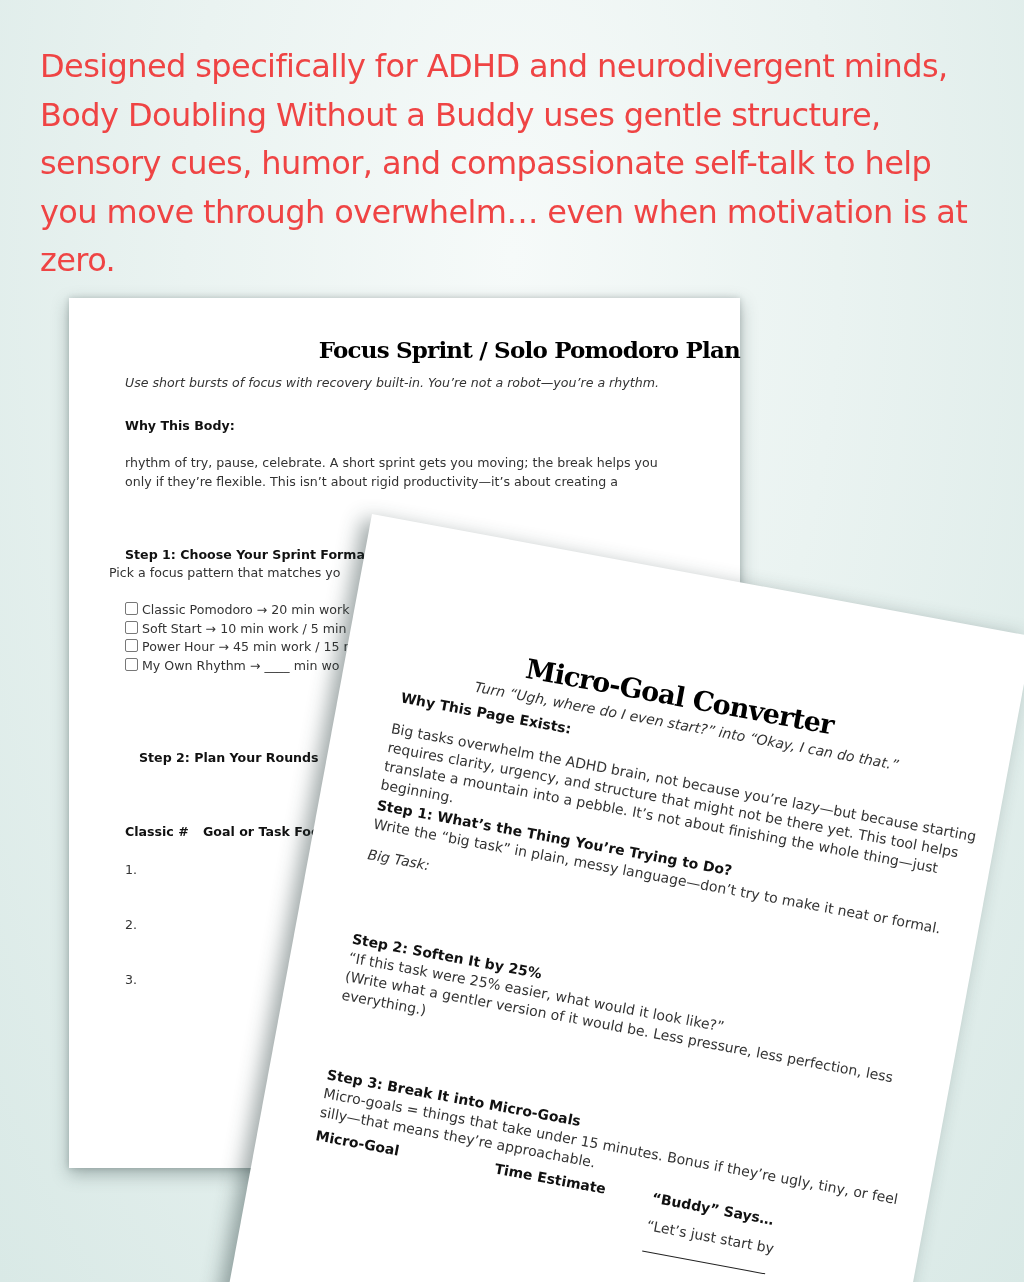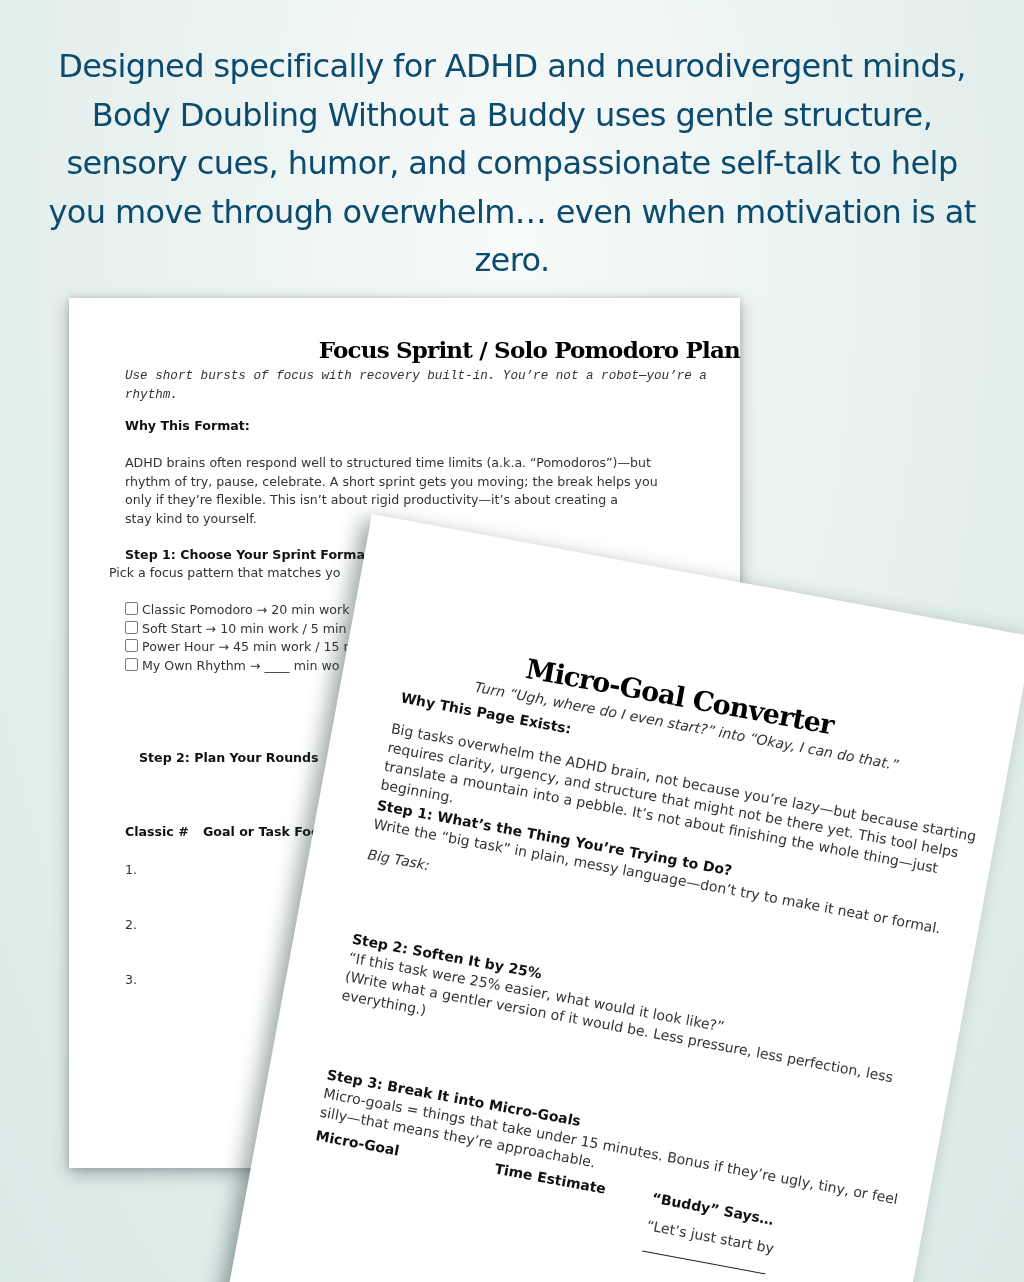--- a/index.html
+++ b/index.html
@@ -4,24 +4,23 @@
 <style>
   html, body { margin: 0; padding: 0; }
   body {
     width: 1024px; height: 1282px; overflow: hidden; position: relative;
     background: radial-gradient(ellipse at 50% 20%, #f6faf9 0%, #eaf3f1 45%, #d9e9e6 100%);
     font-family: "Liberation Sans", sans-serif;
     color: #111;
   }
   .headline {
     position: absolute; left: 40px; top: 42px; width: 944px;
-    text-align: center;
     font-family: "DejaVu Sans", sans-serif;
     font-size: 32px; line-height: 48.5px; letter-spacing: -0.6px;
-    color: #0c4a6e;
+    color: #ef4444;
   }
   .page {
     position: absolute; background: #fff;
     box-shadow: 0 6px 16px rgba(40,60,60,0.35), 0 0 6px rgba(40,60,60,0.2);
   }
   .page1 { left: 69px; top: 298px; width: 671px; height: 870px; }
   .page2 {
     left: 372px; top: 514px; width: 672px; height: 960px;
     transform-origin: 0 0; transform: rotate(10.5deg);
     box-shadow: -8px 6px 20px rgba(40,60,60,0.45);
@@ -41,27 +40,25 @@
   .page2 .p-title { position: absolute; left: 0; width: 100%; top: 108px; font-size: 27px; }
   .rule { position: absolute; height: 1px; background: #222; }
 </style>
 </head>
 <body>
 
 <div class="headline">Designed specifically for ADHD and neurodivergent minds, Body Doubling Without a Buddy uses gentle structure, sensory cues, humor, and compassionate self-talk to help you move through overwhelm… even when motivation is at zero.</div>
 
 <div class="page page1">
   <div class="p-title">Focus Sprint / Solo Pomodoro Plan</div>
-  <div class="abs txt it" style="left:56px; top:69px; width:600px;font-family:Liberation Mono, monospace;">Use short bursts of focus with recovery built-in. You’re not a robot—you’re a rhythm.</div>
-  <div class="abs txt b" style="left:56px; top:119px;">Why This Format:</div>
+  <div class="abs txt it" style="left:56px; top:76px; width:600px;">Use short bursts of focus with recovery built-in. You’re not a robot—you’re a rhythm.</div>
+  <div class="abs txt b" style="left:56px; top:119px;">Why This Body:</div>
   <div class="abs txt" style="left:56px; top:156px; width:600px;">
-    <div>ADHD brains often respond well to structured time limits (a.k.a. “Pomodoros”)—but</div>
     <div>rhythm of try, pause, celebrate. A short sprint gets you moving; the break helps you</div>
     <div>only if they’re flexible. This isn’t about rigid productivity—it’s about creating a</div>
-    <div>stay kind to yourself.</div>
   </div>
   <div class="abs txt b" style="left:56px; top:248px;">Step 1: Choose Your Sprint Format</div>
   <div class="abs txt" style="left:40px; top:266px;">Pick a focus pattern that matches yo</div>
 
   <div class="abs txt" style="left:56px; top:303px;">
     <div><span class="cb"></span><span>Classic Pomodoro → 20 min work</span></div>
     <div><span class="cb"></span><span>Soft Start → 10 min work / 5 min</span></div>
     <div><span class="cb"></span><span>Power Hour → 45 min work / 15 r</span></div>
     <div><span class="cb"></span><span>My Own Rhythm → ____ min wo</span></div>
   </div>

